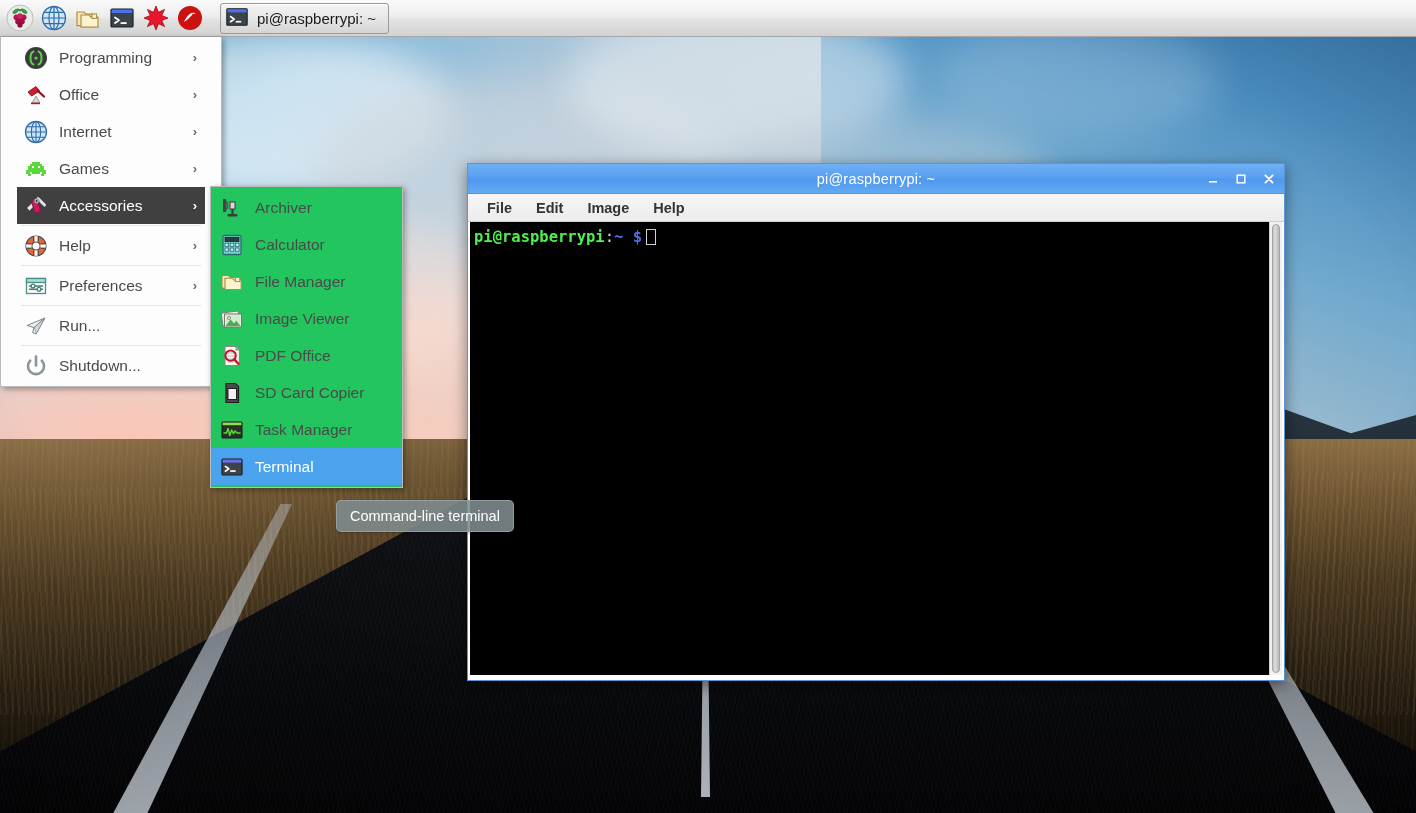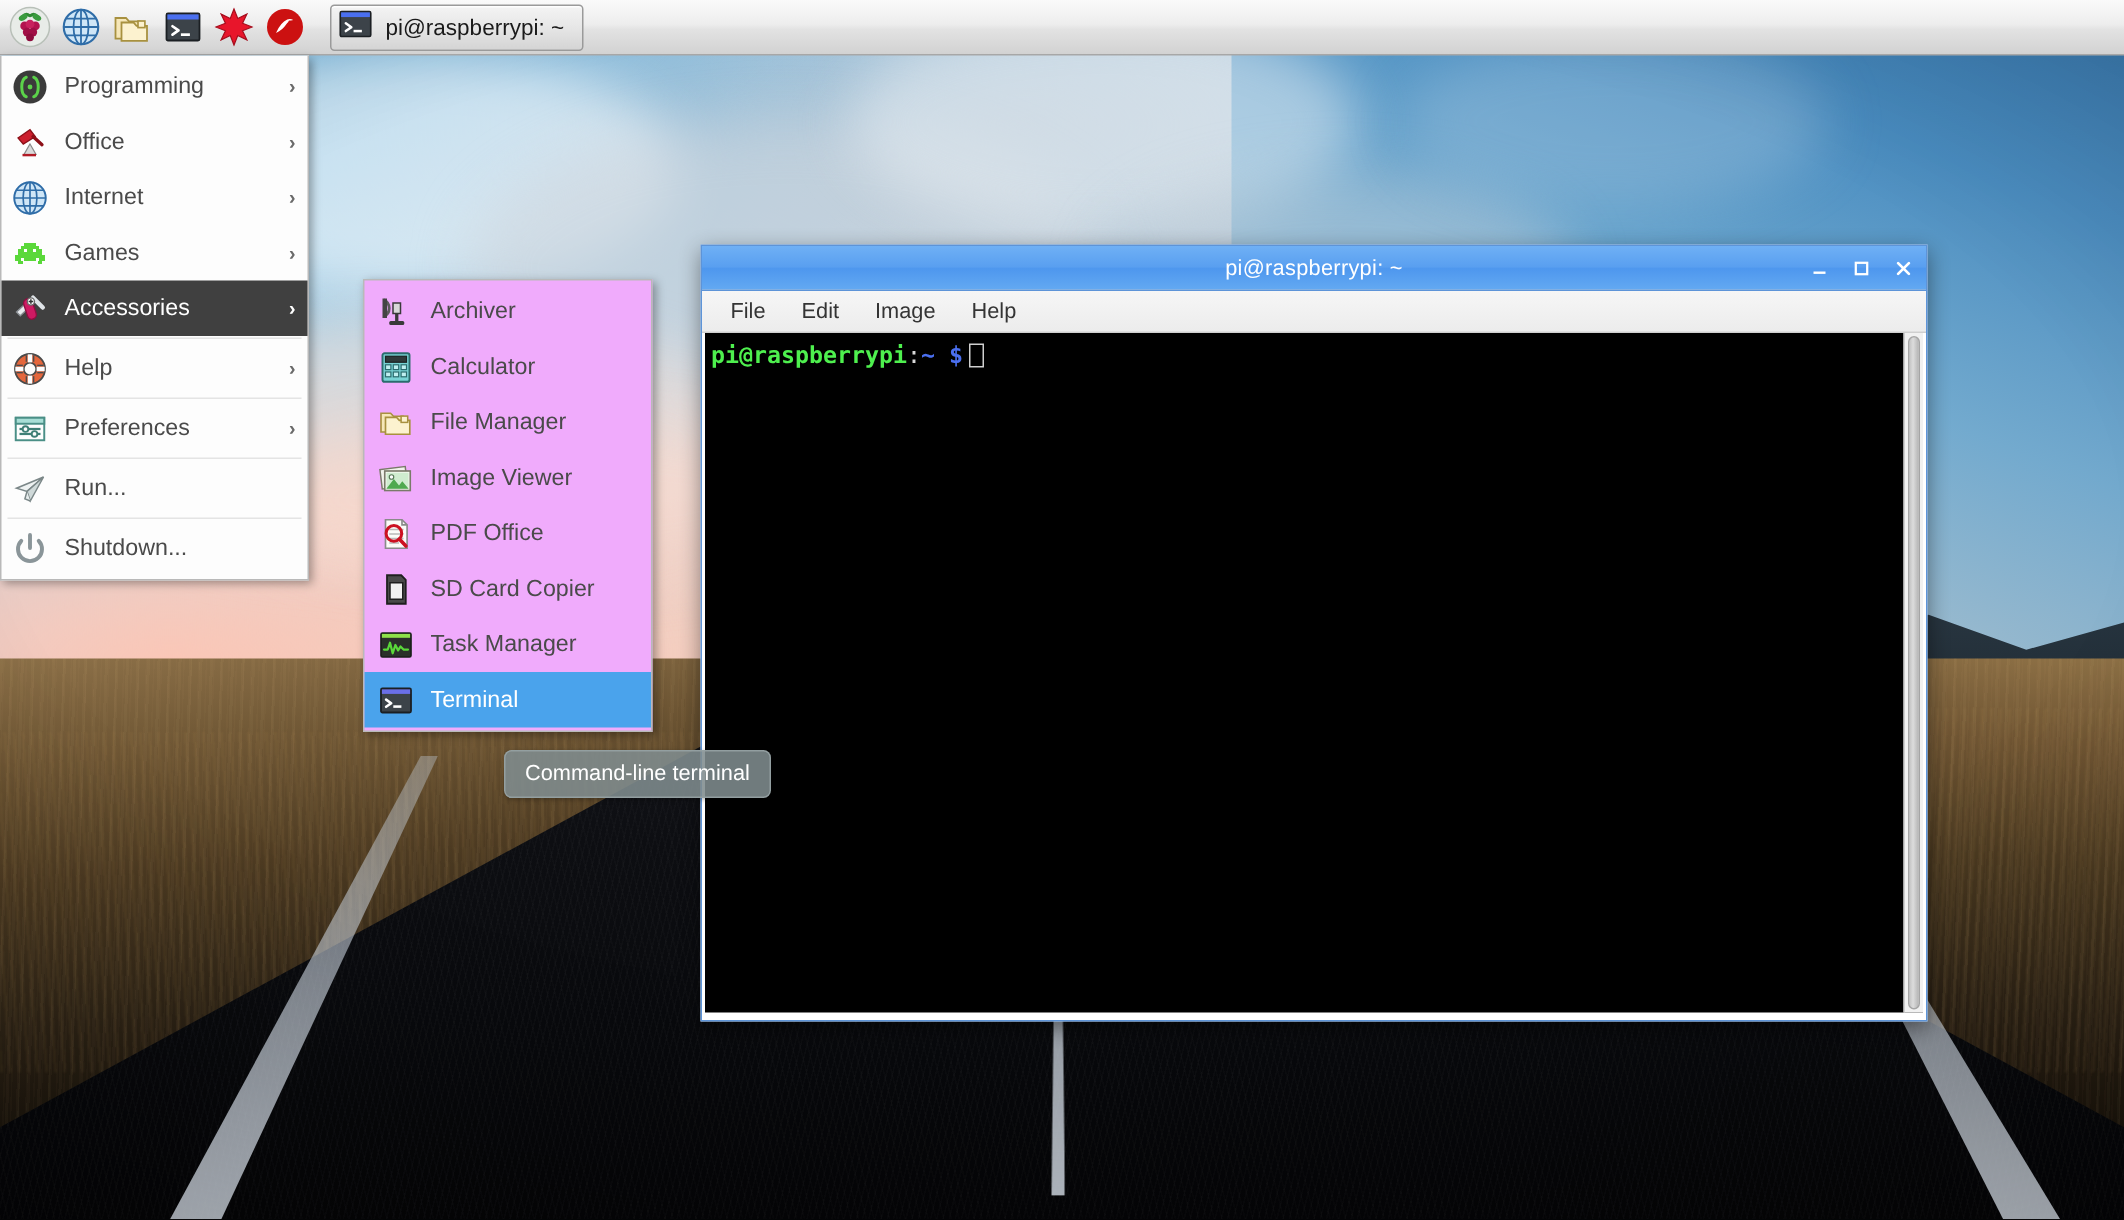--- a/index.html
+++ b/index.html
@@ -121,40 +121,40 @@
     display:flex; align-items:center; gap:8px;
     background:linear-gradient(180deg, #f4f4f4 0%, #e6e6e6 50%, #d4d4d4 100%);
     border:1px solid #9a9a9a; border-radius:3px;
     box-shadow:inset 0 1px 0 rgba(255,255,255,0.9);
     font-size:15px; color:#1a1a1a; cursor:pointer; max-width:230px;
   }
   .taskbtn span.lbl { white-space:nowrap; overflow:hidden; text-overflow:ellipsis; }
 
   
   #mainmenu {
-    position:absolute; left:0; top:37px; width:206px;
+    position:absolute; left:0; top:37px; width:222px;
     background:#fdfdfd; border:1px solid #b9b9b9; border-top:none;
-    box-shadow:2px 2px 6px rgba(0,0,0,0.35); z-index:70; padding:2px 0;
+    box-shadow:2px 2px 6px rgba(0,0,0,0.35); z-index:70; padding:2px 16px;
   }
   .mi {
     display:flex; align-items:center; height:37px; padding:0 8px 0 6px;
     font-size:15.5px; color:#4a4a4a; cursor:pointer; position:relative; gap:10px;
   }
   .mi .micon { width:26px; height:26px; flex:0 0 26px; display:flex; align-items:center; justify-content:center; }
   .mi .mlabel { flex:1 1 auto; white-space:nowrap; }
   .mi .arrow { font-size:13px; color:#6a6a6a; font-weight:bold; }
   .mi.sel { background:#404040; color:#ffffff; }
   .mi.sel .arrow { color:#ffffff; }
   .msep { height:1px; background:#e4e4e4; margin:1px 4px; }
 
   
   #submenu {
     position:absolute; left:210px; top:186px; width:193px;
-    background:#f0abfc; border:1px solid #b9b9b9;
-    box-shadow:2px 2px 6px rgba(0,0,0,0.35); z-index:72; padding:2px 0;margin-left:32px;
+    background:#22c55e; border:1px solid #b9b9b9;
+    box-shadow:2px 2px 6px rgba(0,0,0,0.35); z-index:72; padding:2px 0;
   }
   .si {
     display:flex; align-items:center; height:37px; padding:0 10px 0 8px;
     font-size:15.5px; color:#4a4a4a; cursor:pointer; gap:10px;
   }
   .si .micon { width:26px; height:26px; flex:0 0 26px; display:flex; align-items:center; justify-content:center; }
   .si.sel { background:#4aa3ec; color:#ffffff; }
 
   
   #tooltip {
@@ -180,21 +180,21 @@
   }
   #term-title .ttxt { font-size:14.5px; color:#ffffff; letter-spacing:0.2px; }
   .wbtns { position:absolute; right:8px; top:0; height:30px; display:flex; align-items:center; gap:14px; }
   .wbtn { width:14px; height:14px; display:flex; align-items:center; justify-content:center; cursor:pointer; color:#ffffff; }
   .wbtn svg { display:block; }
   #term-menubar {
     height:28px; flex:0 0 28px; display:flex; align-items:center;
     background:linear-gradient(180deg, #f6f6f6 0%, #ececec 100%);
     padding-left:12px; gap:10px; border-bottom:1px solid #cfcfcf;
   }
-  #term-menubar .mb { font-size:14.5px; color:#343434; padding:3px 7px; border-radius:2px; cursor:pointer; }
+  #term-menubar .mb { font-size:14.5px; color:#343434; padding:3px 7px; border-radius:2px; cursor:pointer;font-weight:bold; }
   #term-body {
     flex:1 1 auto; background:#000000; position:relative; display:flex;
     border:2px solid #ffffff; border-top:none; border-bottom-width:5px;
   }
   #term-text {
     flex:1 1 auto; padding:6px 0 0 4px;
     font-family:"DejaVu Sans Mono", "Liberation Mono", monospace;
     font-size:15.5px; line-height:19px; white-space:pre; letter-spacing:0px;
   }
   .fg-green { color:#4ef04e; font-weight:bold; }

